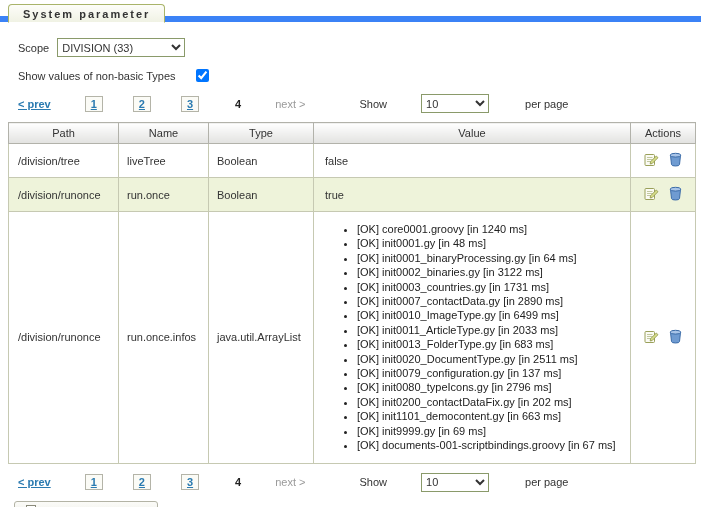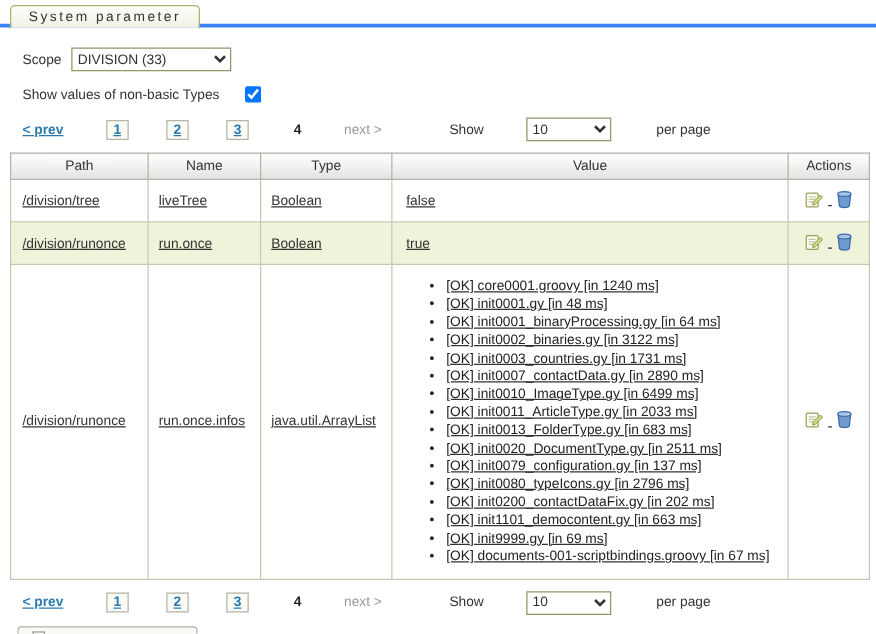--- a/index.html
+++ b/index.html
@@ -9,22 +9,23 @@
     background: #ffffff;
     font-family: "Liberation Sans", sans-serif;
     font-size: 11px;
     color: #333;
     overflow: hidden;
   }
 
   
   .tabbar {
     padding: 3px 0 0 8px;
-    border-bottom: 3px solid #3b82f6;
+    border-bottom: 6px solid #3b82f6;
     height: 22px;
+    font-weight: bold;
   }
   .tab {
     display: inline-block;
     border: 1px solid #a9b46a;
     border-bottom: 1px solid #ffffff;
     border-radius: 4px 4px 0 0;
     background: linear-gradient(#fdfdf9, #f0f2e4);
     padding: 3px 14px 0 14px;
     height: 19px;
     position: relative;
@@ -99,21 +100,20 @@
     color: #333;
     height: 21px;
     text-align: center;
     padding: 2px 4px;
   }
   table.params td {
     border: 1px solid #c6c9b2;
     padding: 4px 8px;
     vertical-align: middle;
     background: #ffffff;
-    text-decoration: underline;
   }
   table.params tr.alt td { background: #eef3da; }
   table.params td.c-path  { padding-left: 9px; }
   table.params td.c-value { padding-left: 11px; }
   table.params td.c-actions { text-align: center; padding: 4px 2px; white-space: nowrap; }
   tr.row-simple td { height: 34px; }
   .value-list {
     margin: 6px 0;
     padding-left: 32px;
     line-height: 14.4px;

